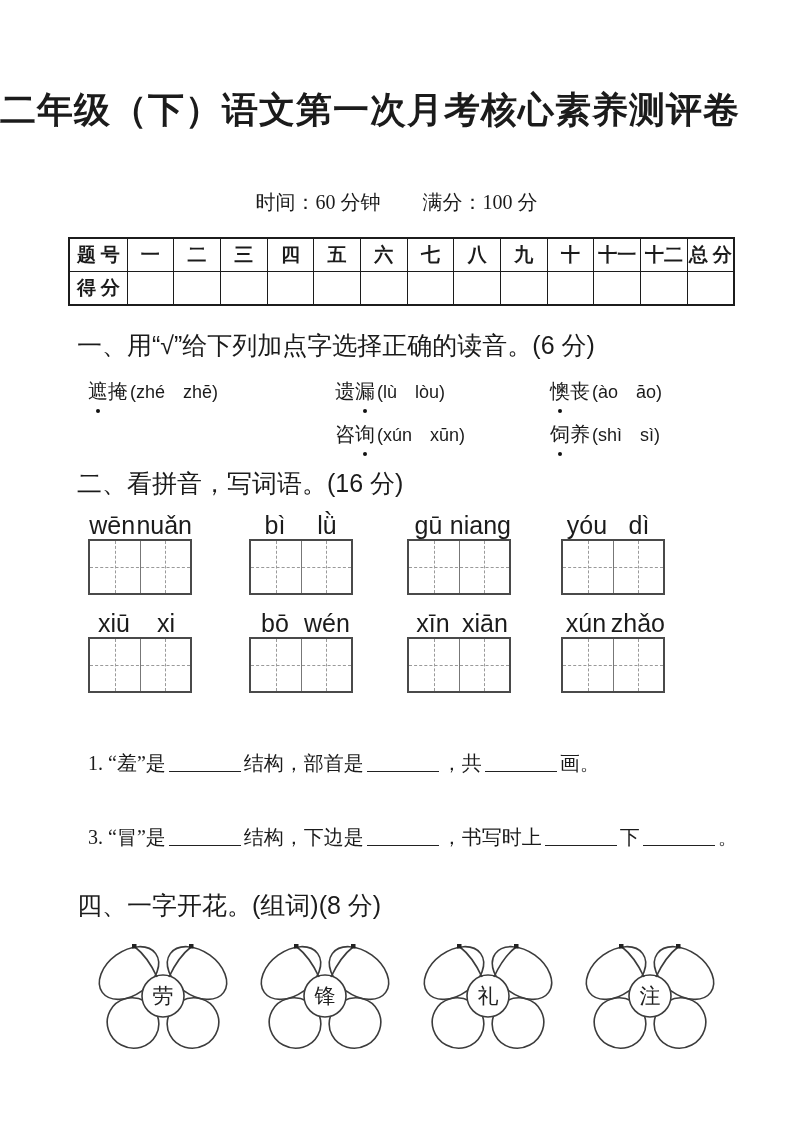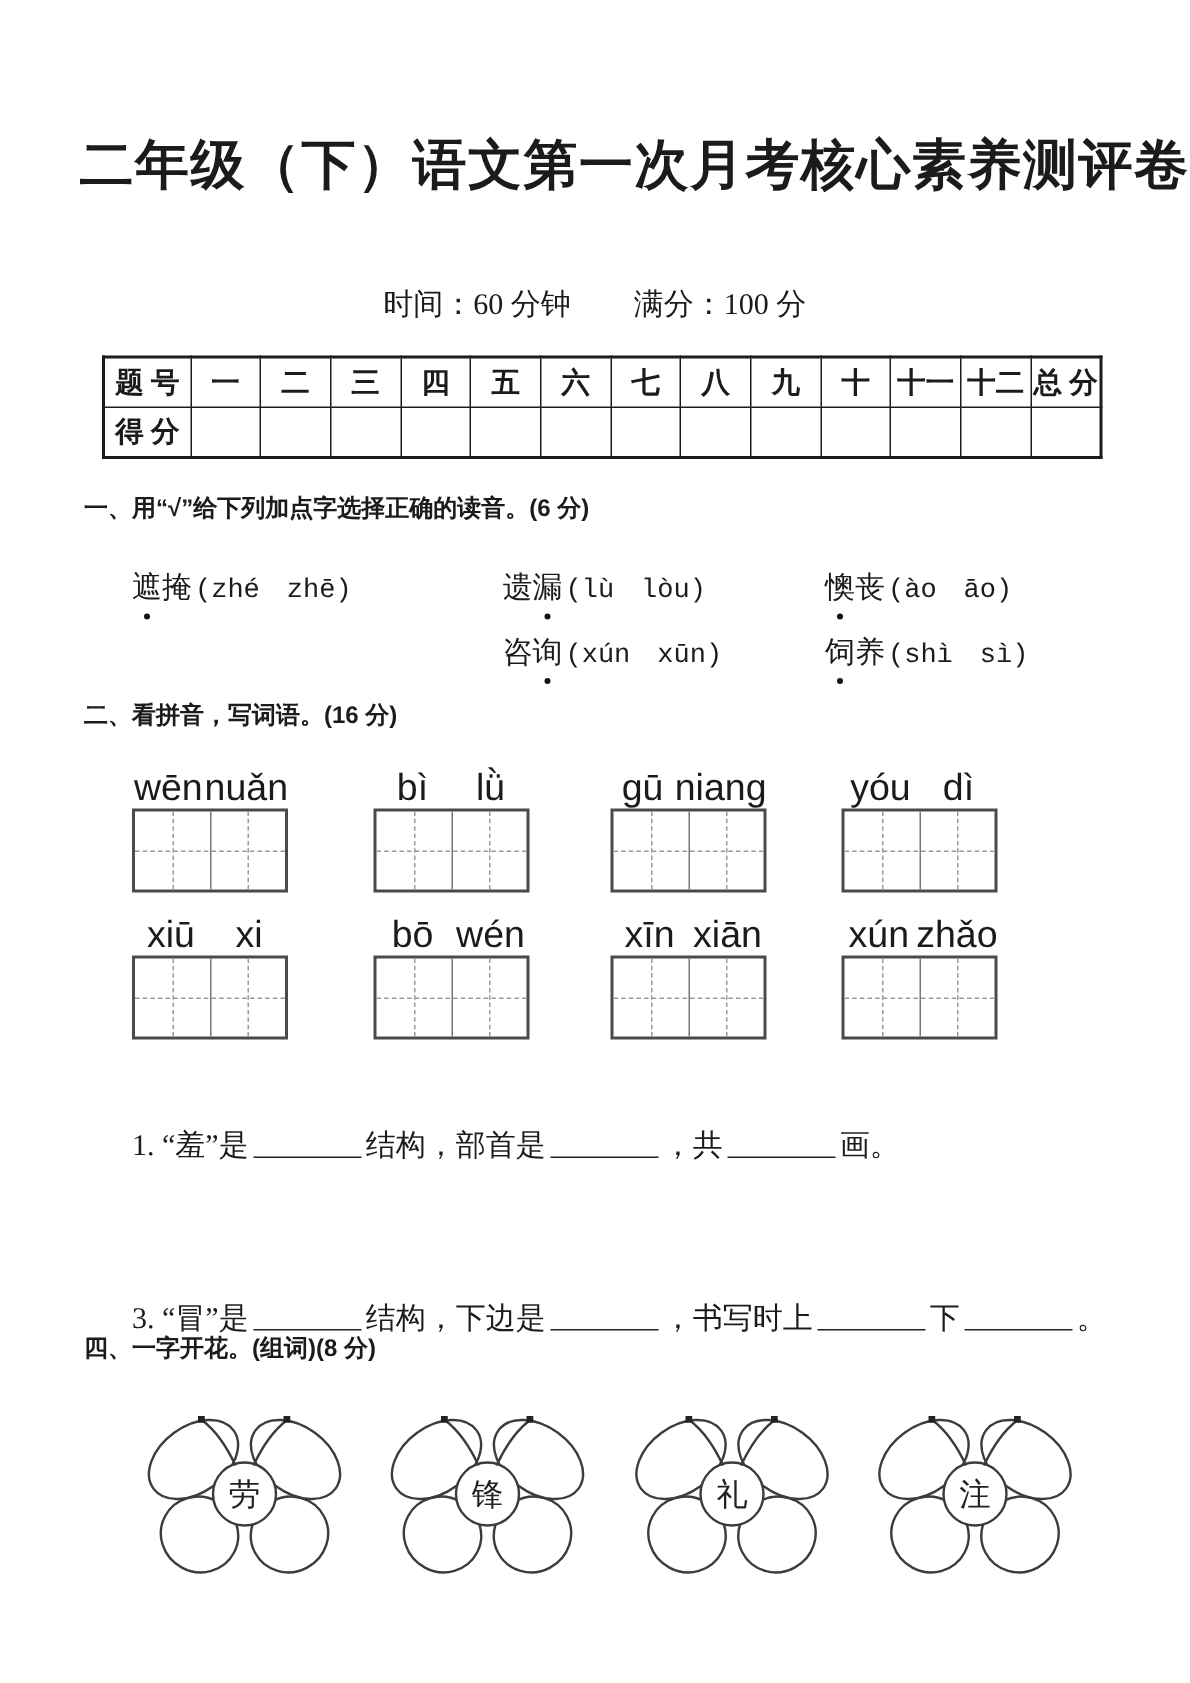--- a/index.html
+++ b/index.html
@@ -4,49 +4,49 @@
 <style>
   html,body { margin:0; padding:0; background:#ffffff; }
   .page {
     position:relative; width:793px; height:1122px; background:#ffffff;
     font-family:"Liberation Serif", serif; color:#1b1b1b; overflow:hidden;
     margin:0 auto;
   }
 
   
   .title {
-    position:absolute; top:86px; left:0; width:100%; text-align:right;
+    position:absolute; top:86px; left:0; width:100%; text-align:left;
     font-family:"Liberation Sans", sans-serif; font-weight:bold;
     font-size:36px; letter-spacing:1px; white-space:nowrap;
   }
   .info { position:absolute; top:189px; left:0; width:100%; text-align:center; font-size:20px; }
   .info .gap { display:inline-block; width:42px; }
 
   
   .score-table {
     position:absolute; left:68px; top:237px; width:667px;
     border-collapse:collapse; table-layout:fixed; font-size:19px;
     border:2px solid #1c1c1c;
   }
   .score-table td {
     border:1px solid #1c1c1c; height:32px; text-align:center; padding:0;
     overflow:hidden; white-space:nowrap;font-weight:bold;
   }
 
   
   .sec-heading {
-    position:absolute; left:56px;
-    font-family:"Liberation Sans", sans-serif; font-weight:bold; font-size:16px;
+    position:absolute; left:77px;
+    font-family:"Liberation Sans", sans-serif; font-weight:normal; font-size:25px;
     white-space:nowrap;
   }
 
   
   .word-item { position:absolute; font-size:20px; white-space:nowrap; }
   .word-item .py {
-    font-family:Liberation Mono, monospace; font-size:18px; margin-left:2px;
+    font-family:Liberation Sans, sans-serif; font-size:18px; margin-left:2px;
   }
   .zd { position:relative; display:inline-block; }
   .zd::after {
     content:""; position:absolute; left:50%; bottom:-8px; transform:translateX(-50%);
     width:4px; height:4px; border-radius:50%; background:#111;
   }
 
   
   .pin-group { position:absolute; width:104px; }
   .pin-label {
@@ -259,21 +259,21 @@
         <i class="v-dash l"></i>
         <i class="v-dash r"></i>
         <i class="h-dash"></i>
       </div>
   </div>
 
 
   <div class="s3-item" style="top:750px">
     <span>1. “羞”是</span><span class="blank"></span><span>结构，部首是</span><span class="blank"></span><span>，共</span><span class="blank"></span><span>画。</span>
   </div>
-  <div class="s3-item" style="top:865px">
+  <div class="s3-item" style="top:824px">
     <span>3. “冒”是</span><span class="blank"></span><span>结构，下边是</span><span class="blank"></span><span>，书写时上</span><span class="blank"></span><span>下</span><span class="blank"></span><span>。</span>
   </div>
 
   <div class="sec-heading" style="top:889px">四、一字开花。(组词)(8 分)</div>
 
   <div class="butterfly" style="left:88px; top:936px">
     <svg viewBox="0 0 150 122">
       <g fill="none" stroke="#3c3c3c" stroke-width="1.6">
         <ellipse cx="41" cy="37" rx="33" ry="22" transform="rotate(-36 41 37)"></ellipse>
         <ellipse cx="109" cy="37" rx="33" ry="22" transform="rotate(36 109 37)"></ellipse>

